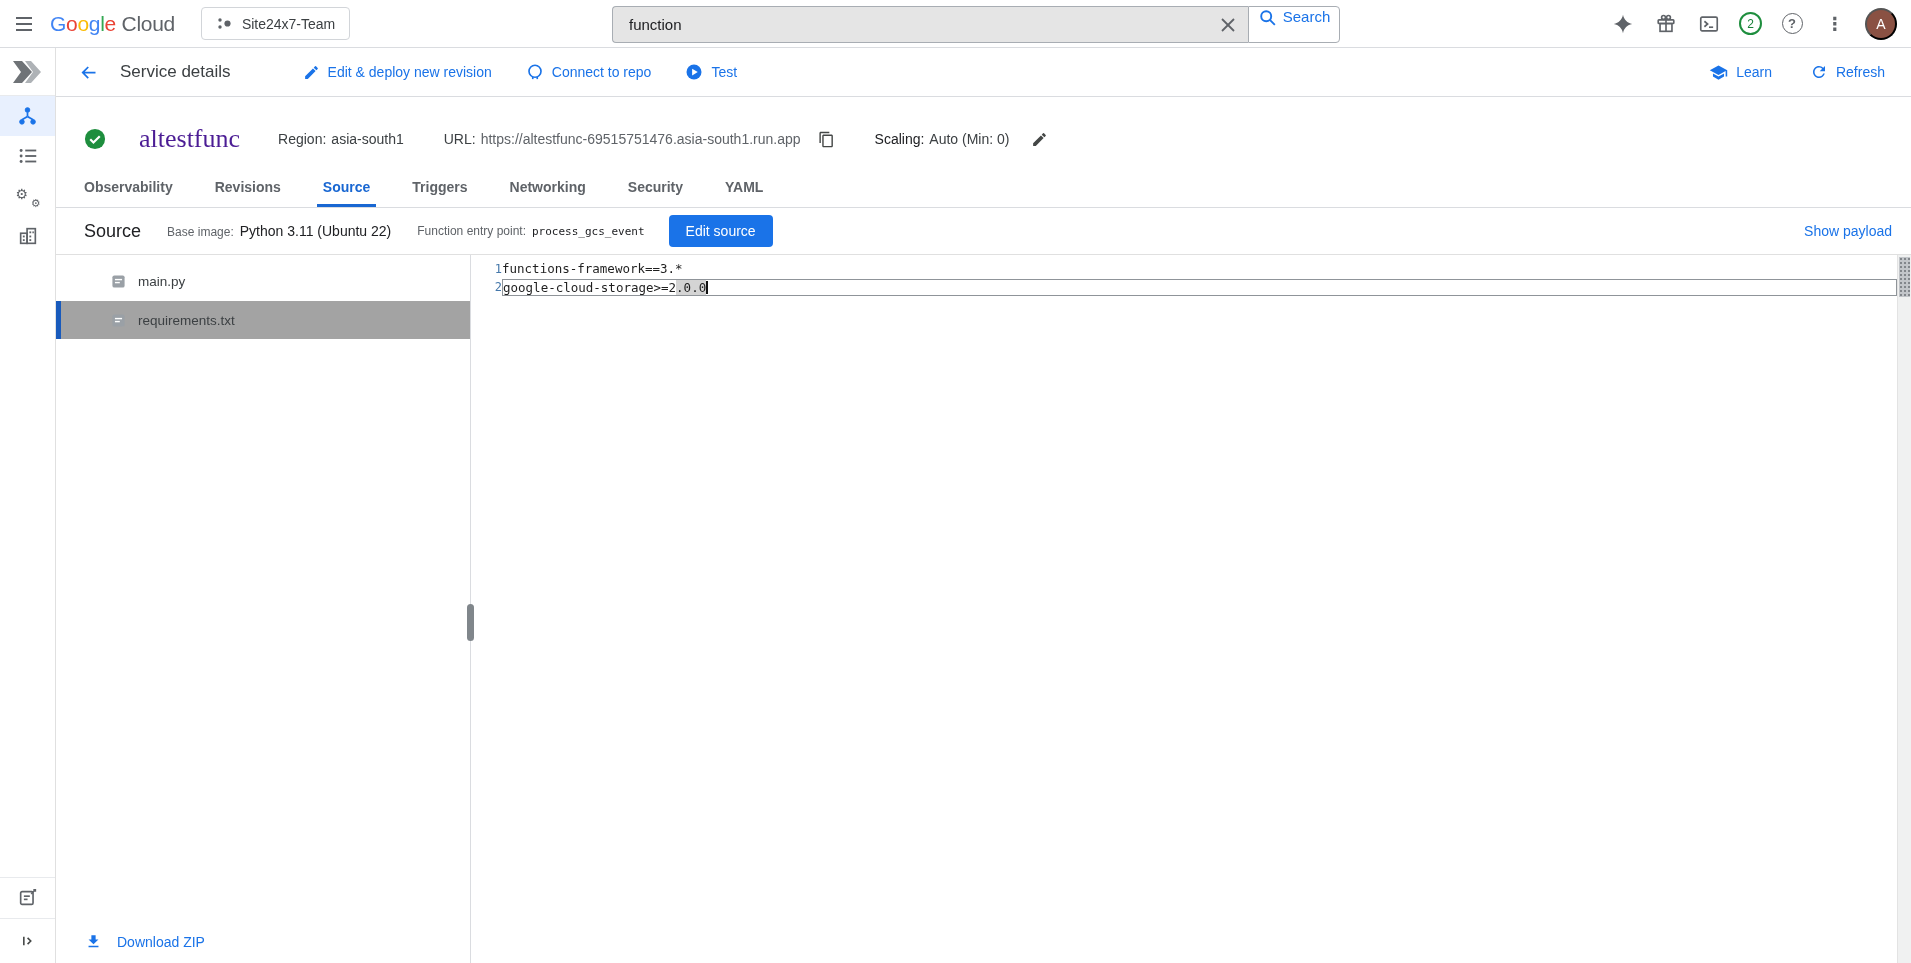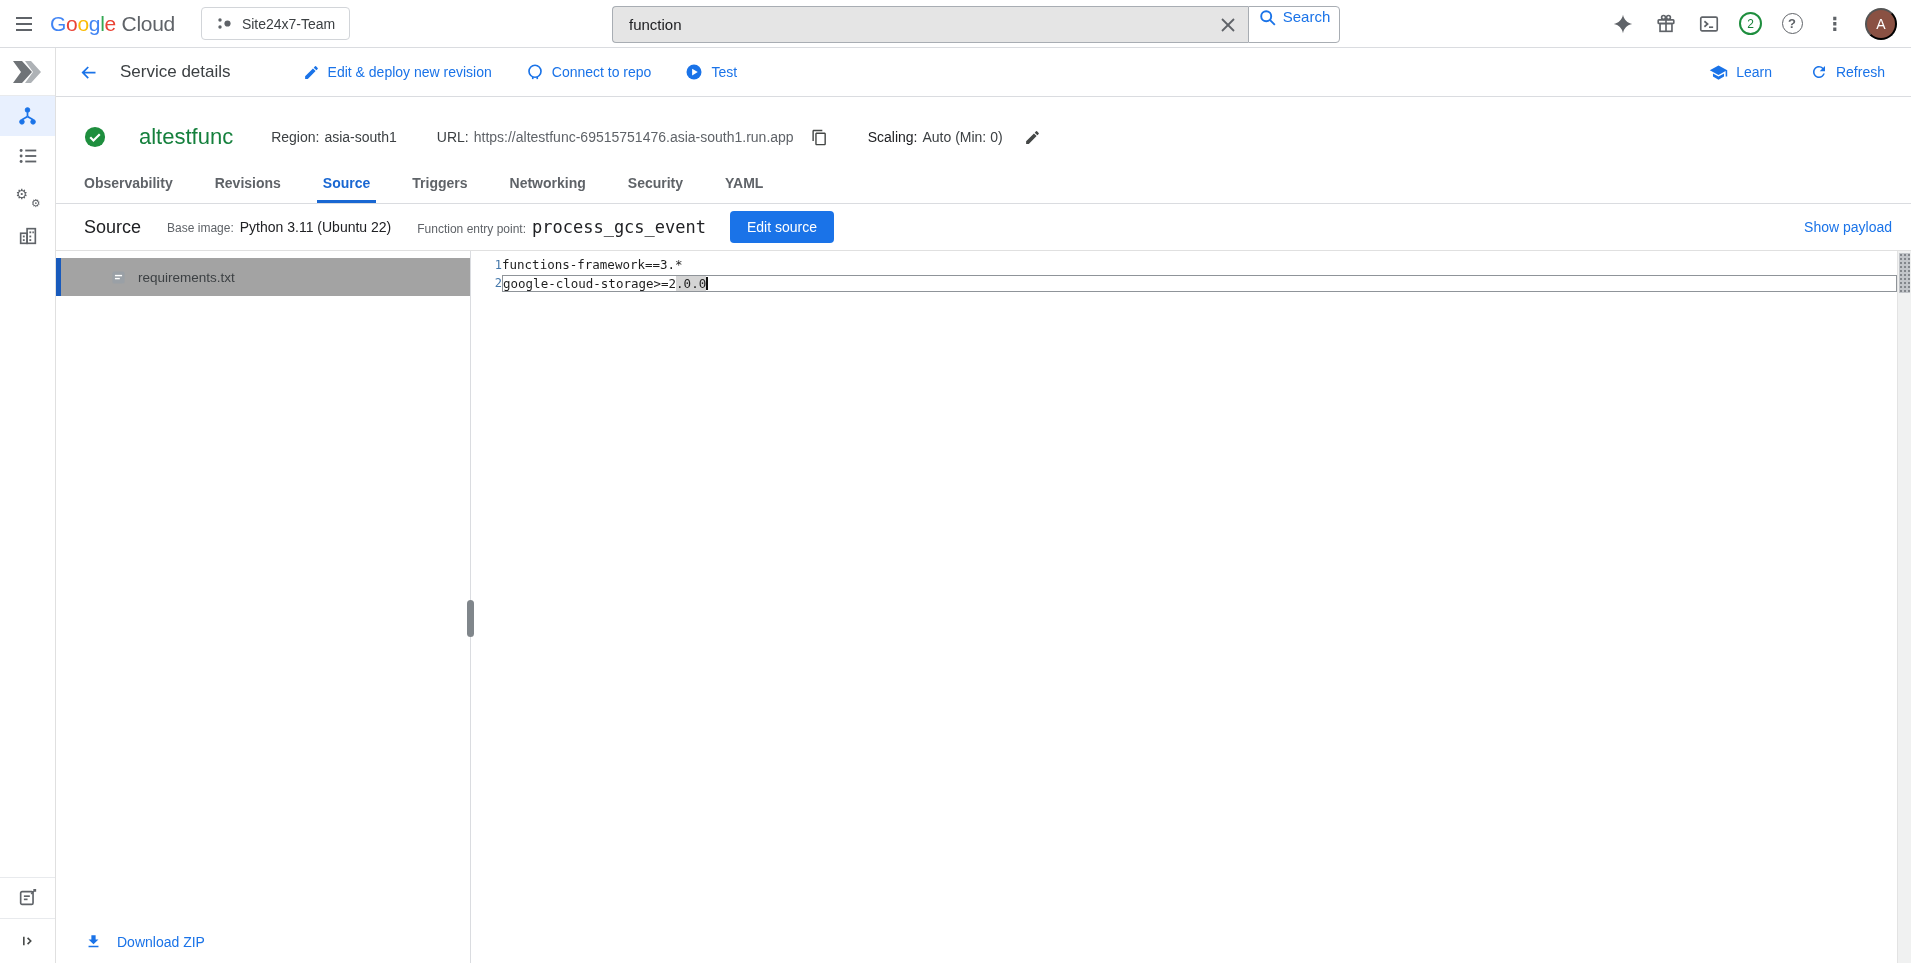--- a/index.html
+++ b/index.html
@@ -50,42 +50,42 @@
   .action-bar { height:49px; display:flex; align-items:center; border-bottom:1px solid #dadce0; padding:0 26px 0 20px; }
   .back-btn { width:24px; height:24px; }
   .page-title { font-size:17px; color:#3c4043; margin-left:20px; }
   .actions { display:flex; align-items:center; gap:34px; margin-left:72px; }
   .blue-link { display:flex; align-items:center; gap:8px; color:#1a73e8; font-size:14px; font-weight:500;
     background:none; border:none; cursor:pointer; padding:0; font-family:"Liberation Sans", sans-serif; }
   .bar-right { margin-left:auto; display:flex; align-items:center; gap:38px; }
 
   
   .service-header { display:flex; align-items:center; padding:27px 0 0 28px; }
-  .svc-name { font-size:22px; color:#15803d; margin-left:33px; }
+  .svc-name { font-size:26px; color:#4c1d95; margin-left:33px;font-family:Liberation Serif, serif; }
   .svc-meta { display:flex; align-items:center; margin-left:38px; gap:40px; font-size:14px; }
   .meta-group { display:flex; align-items:center; gap:5px; }
   .meta-label { color:#3c4043; }
   .meta-label.strong { font-weight:500; color:#202124; }
   .meta-value { color:#3c4043; }
   .meta-value.dim { color:#5f6368; }
   .mini-icon-btn { background:none; border:none; padding:0; margin-left:12px; cursor:pointer; display:flex; }
 
   
   .tabs { display:flex; gap:30px; margin-top:15px; padding-left:22px; border-bottom:1px solid #dadce0; }
   .tab { height:38px; display:flex; align-items:center; padding:0 6px; font-size:14px; font-weight:700; color:#5f6368;
     border-bottom:3px solid transparent; cursor:pointer; }
   .tab.active { color:#1967d2; border-bottom-color:#1967d2; border-radius:3px 3px 0 0; }
 
   
   .source-bar { height:47px; display:flex; align-items:center; padding:0 19px 0 28px; border-bottom:1px solid #e0e0e0; }
   .source-title { font-size:18px; color:#202124; }
   .src-group { display:flex; align-items:baseline; gap:6px; margin-left:26px; }
   .src-label { font-size:12px; color:#5f6368; }
   .src-value { font-size:14px; color:#202124; }
-  .src-value.mono { font-family:"DejaVu Sans Mono", monospace; font-size:17px; }
+  .src-value.mono { font-family:"DejaVu Sans Mono", monospace; font-size:11px; }
   .edit-source-btn { margin-left:24px; height:32px; padding:0 17px; background:#1a73e8; color:#fff; border:none;
     border-radius:4px; font-size:14px; font-weight:500; cursor:pointer; font-family:"Liberation Sans", sans-serif;text-align:center; }
   .show-payload { margin-left:auto; color:#1a73e8; font-size:14px; font-weight:500; background:none; border:none;
     cursor:pointer; padding:0; font-family:"Liberation Sans", sans-serif; }
 
   
   .workspace { flex:1; display:flex; min-height:0; }
   .file-panel { width:415px; border-right:1px solid #dadce0; position:relative; padding-top:6px; }
   .file-row { height:38px; display:flex; align-items:center; padding-left:55px; font-size:13.5px; color:#3c4043;
     cursor:pointer; position:relative; margin-top:1px; }
@@ -373,20 +373,28 @@
       <div class="src-group">
         <span class="src-label">Function entry point:</span>
         <span class="src-value mono">process_gcs_event</span>
       </div>
       <button class="edit-source-btn">Edit source</button>
       <button class="show-payload">Show payload</button>
     </div>
 
     <div class="workspace">
       <aside class="file-panel">
+        <div class="file-row">
+          <svg width="15" height="15" viewBox="0 0 16 16">
+            <rect x="1.5" y="1.5" width="13" height="13" rx="2" fill="#9aa0a6"></rect>
+            <rect x="4.2" y="5.2" width="7.6" height="1.5" fill="#fff"></rect>
+              <rect x="4.2" y="8.4" width="5.2" height="1.5" fill="#fff"></rect>
+          </svg>
+          <span class="fname">main.py</span>
+        </div>
         <div class="file-row selected">
           <svg width="15" height="15" viewBox="0 0 16 16">
             <rect x="1.5" y="1.5" width="13" height="13" rx="2" fill="#9aa0a6"></rect>
             <rect x="4.2" y="5.2" width="7.6" height="1.5" fill="#fff"></rect>
               <rect x="4.2" y="8.4" width="5.2" height="1.5" fill="#fff"></rect>
           </svg>
           <span class="fname">requirements.txt</span>
         </div>
 
         <div class="drag-handle"></div>

